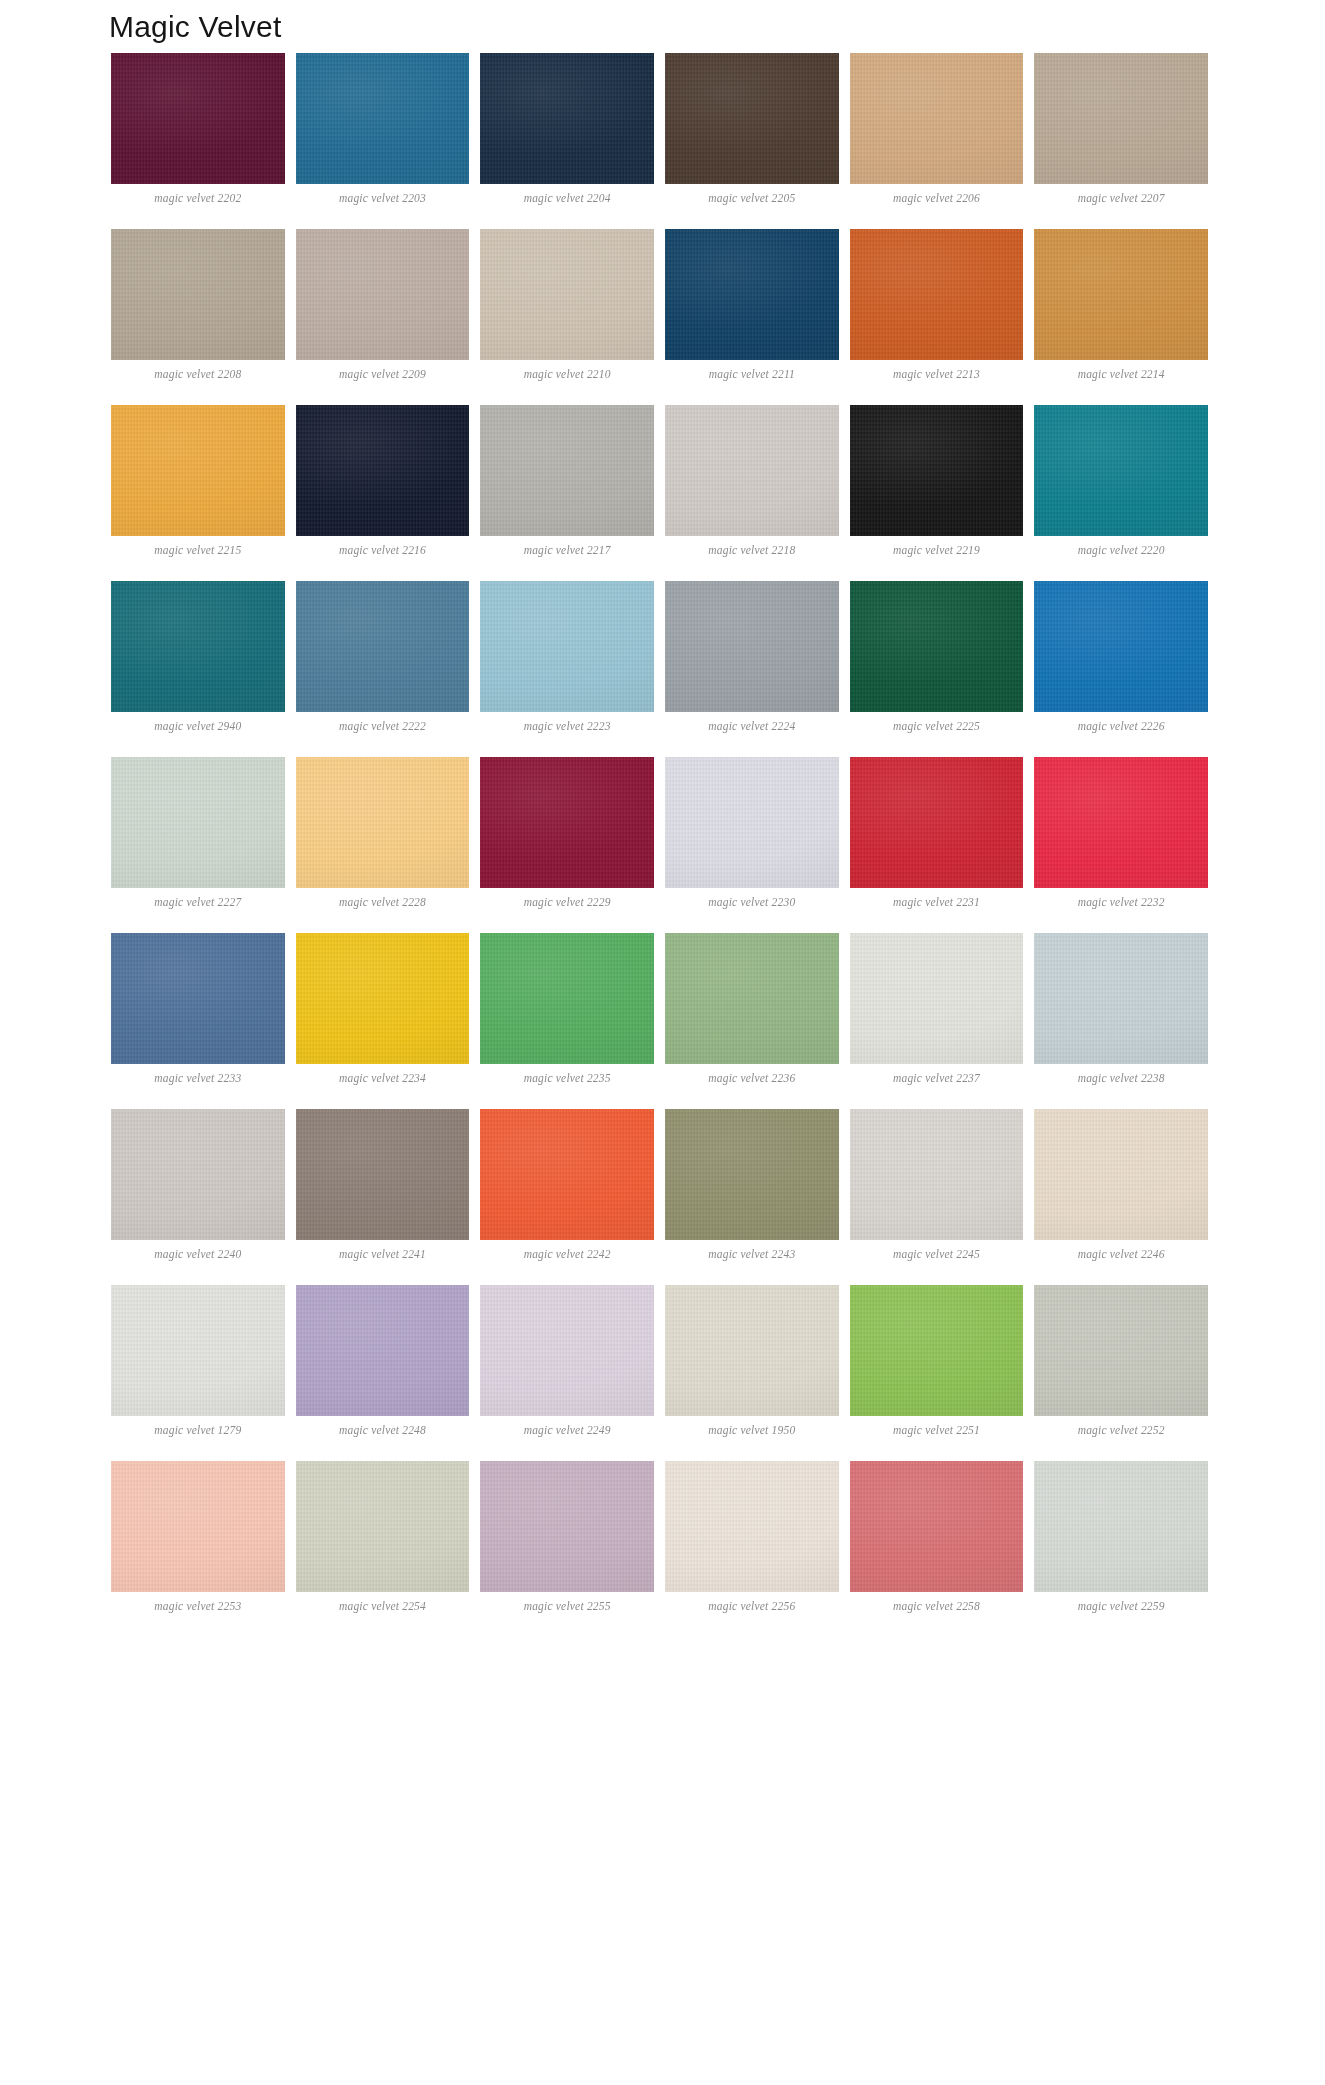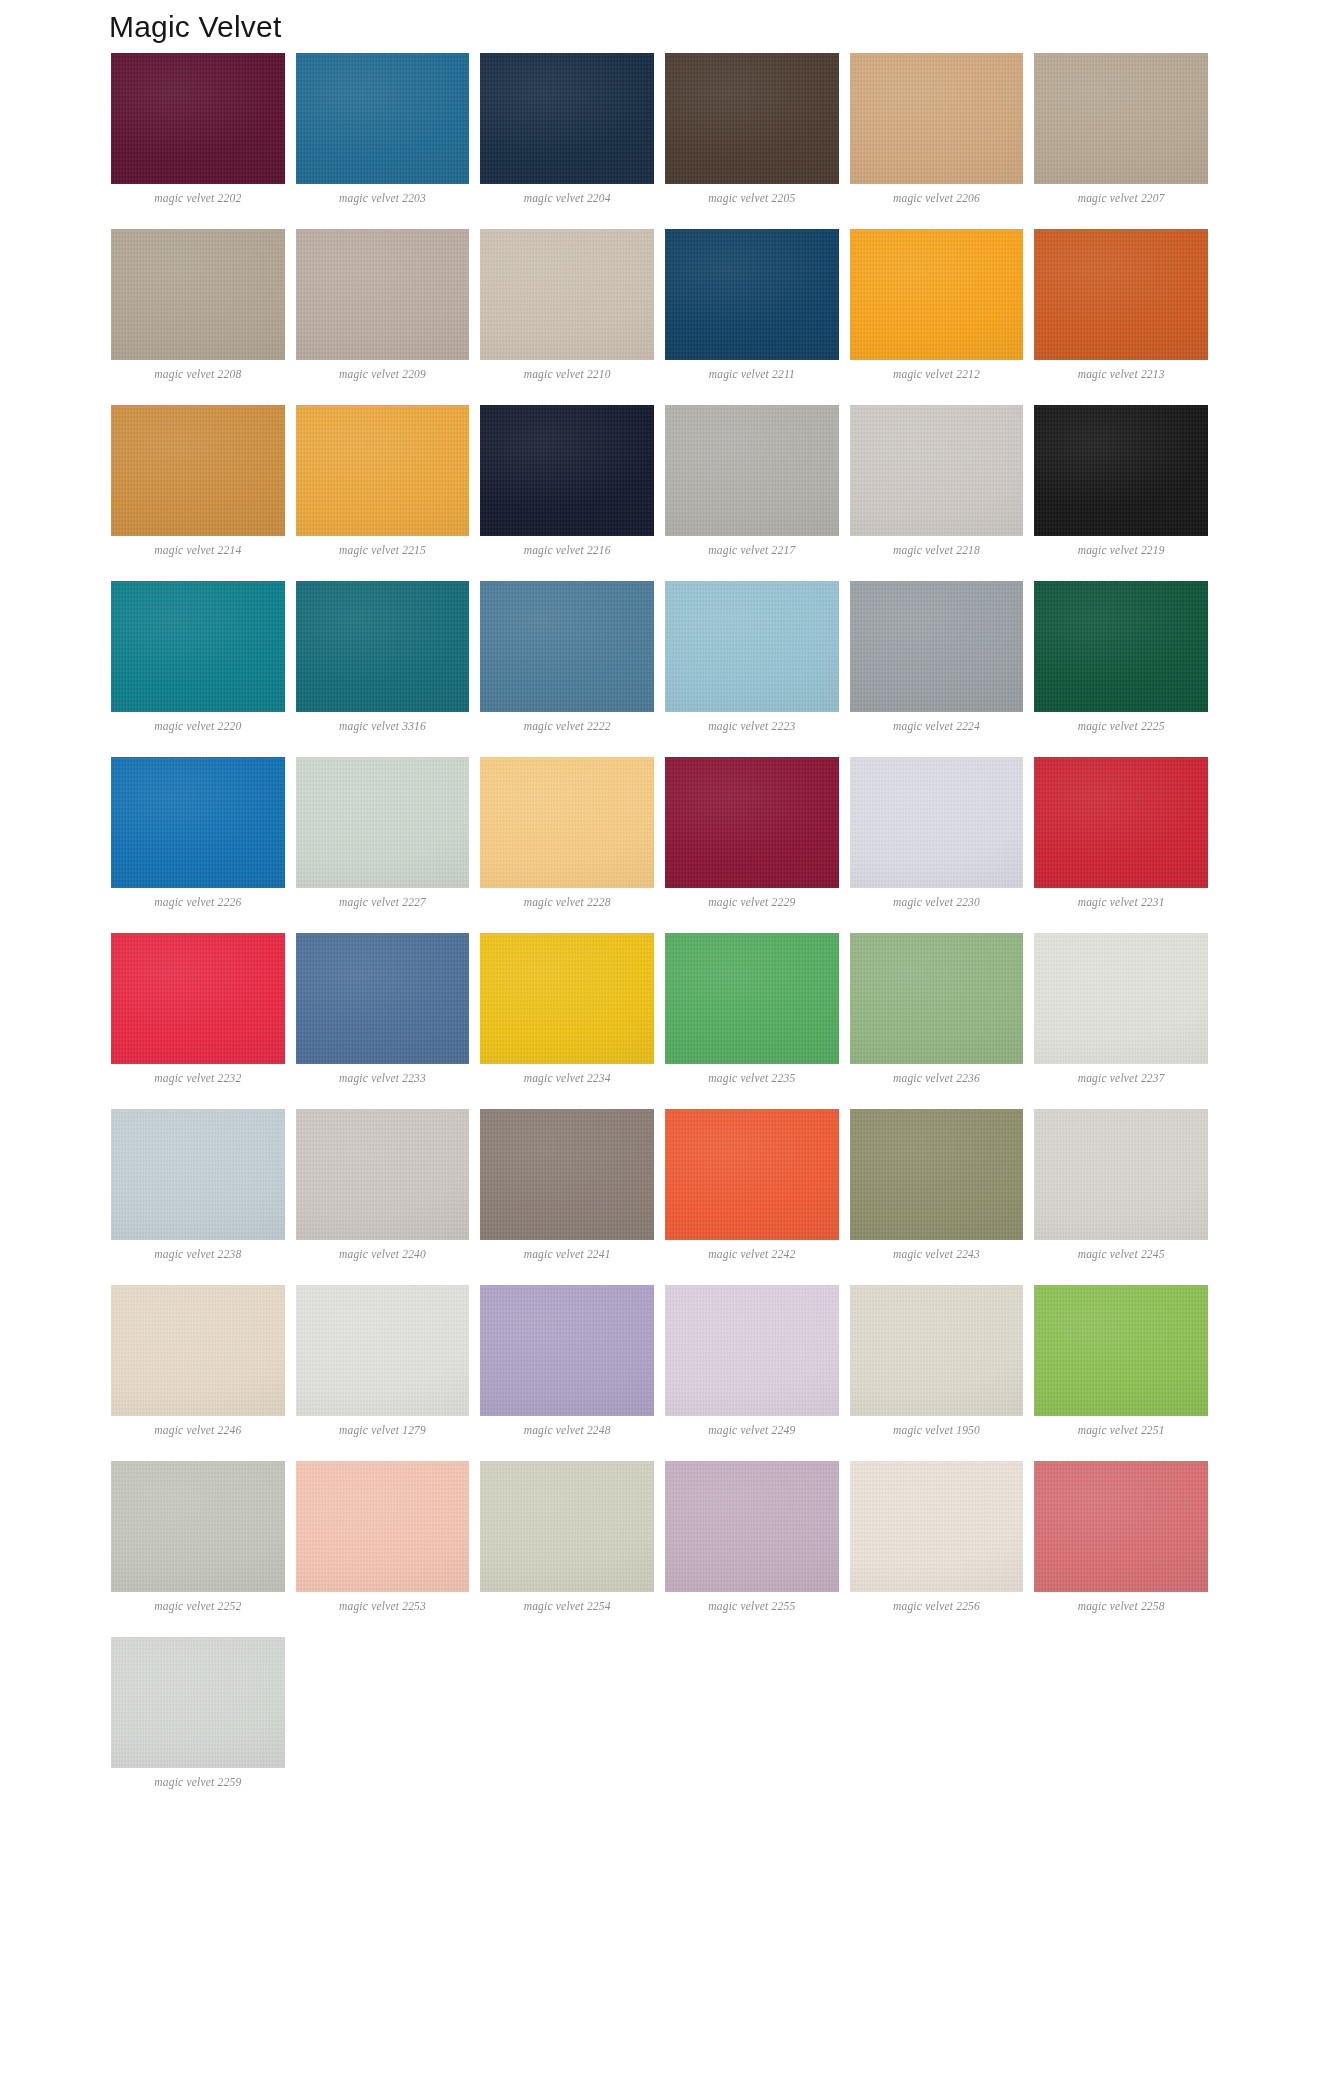--- a/index.html
+++ b/index.html
@@ -136,24 +136,20 @@
       </div>
       <div class="swatch-cell">
         <div class="swatch-chip" style="background-color: rgb(206, 194, 178);"></div>
         <div class="swatch-label">magic velvet 2210</div>
       </div>
       <div class="swatch-cell">
         <div class="swatch-chip" style="background-color: rgb(13, 63, 99);"></div>
         <div class="swatch-label">magic velvet 2211</div>
       </div>
       <div class="swatch-cell">
-        <div class="swatch-chip" style="background-color: rgb(249, 165, 27);"></div>
-        <div class="swatch-label">magic velvet 2212</div>
-      </div>
-      <div class="swatch-cell">
         <div class="swatch-chip" style="background-color: rgb(205, 90, 32);"></div>
         <div class="swatch-label">magic velvet 2213</div>
       </div>
       <div class="swatch-cell">
         <div class="swatch-chip" style="background-color: rgb(206, 143, 64);"></div>
         <div class="swatch-label">magic velvet 2214</div>
       </div>
       <div class="swatch-cell">
         <div class="swatch-chip" style="background-color: rgb(237, 169, 60);"></div>
         <div class="swatch-label">magic velvet 2215</div>
@@ -173,21 +169,21 @@
       <div class="swatch-cell">
         <div class="swatch-chip" style="background-color: rgb(20, 20, 20);"></div>
         <div class="swatch-label">magic velvet 2219</div>
       </div>
       <div class="swatch-cell">
         <div class="swatch-chip" style="background-color: rgb(11, 126, 140);"></div>
         <div class="swatch-label">magic velvet 2220</div>
       </div>
       <div class="swatch-cell">
         <div class="swatch-chip" style="background-color: rgb(18, 107, 119);"></div>
-        <div class="swatch-label">magic velvet 3316</div>
+        <div class="swatch-label">magic velvet 2940</div>
       </div>
       <div class="swatch-cell">
         <div class="swatch-chip" style="background-color: rgb(75, 123, 153);"></div>
         <div class="swatch-label">magic velvet 2222</div>
       </div>
       <div class="swatch-cell">
         <div class="swatch-chip" style="background-color: rgb(151, 196, 212);"></div>
         <div class="swatch-label">magic velvet 2223</div>
       </div>
       <div class="swatch-cell">

